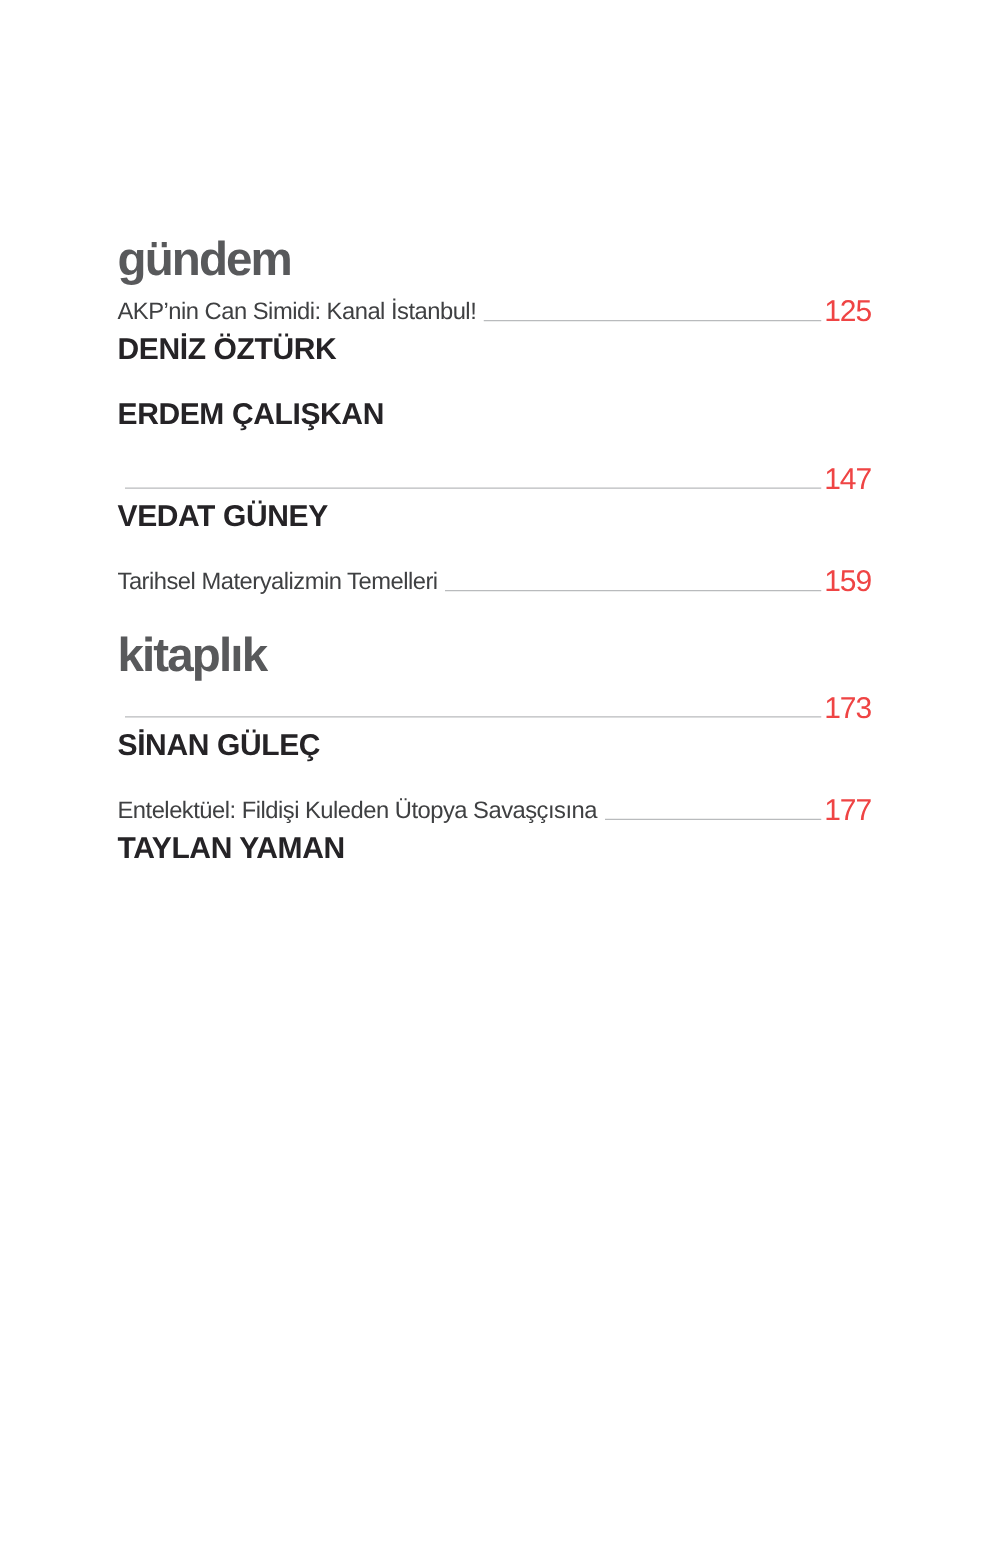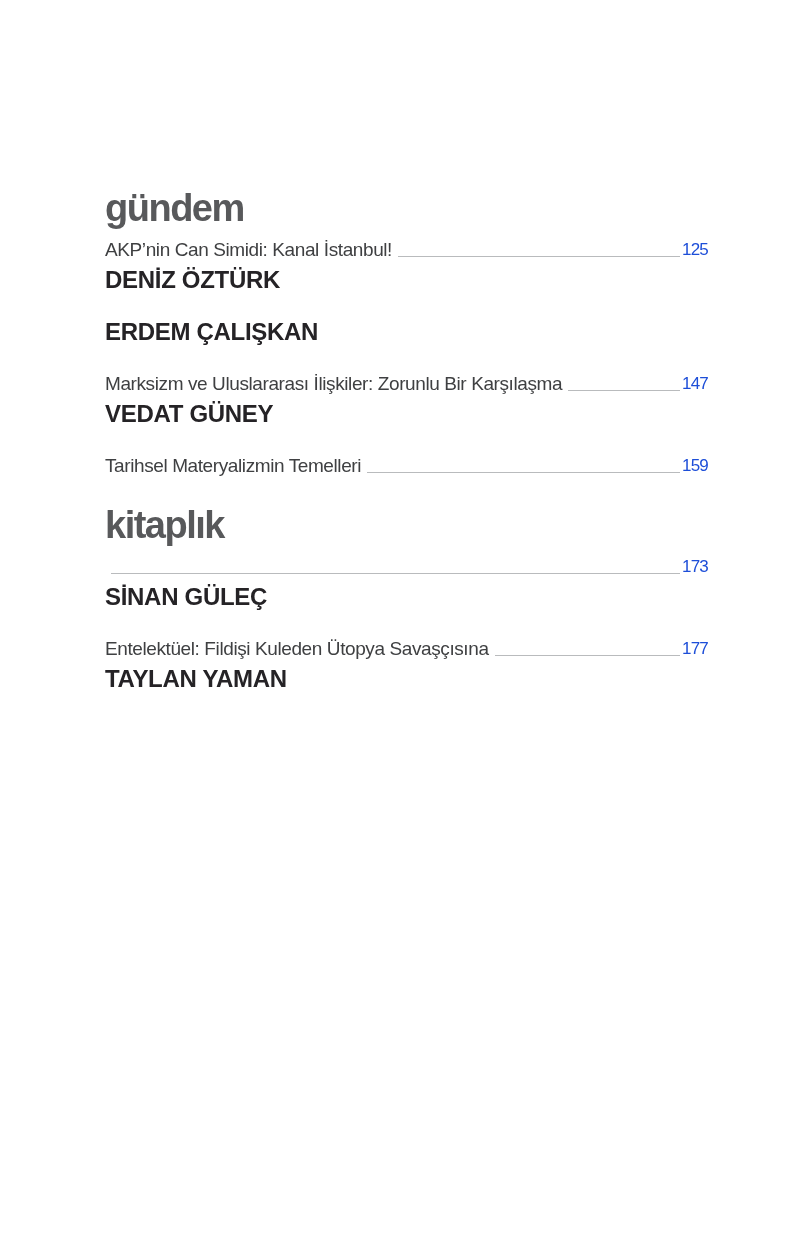--- a/index.html
+++ b/index.html
@@ -7,21 +7,21 @@
   body {
     width: 798px;
     height: 1241px;
     position: relative;
     overflow: hidden;
     font-family: "Liberation Sans", sans-serif;
     color: #3f4042;
   }
   .toc {
     position: absolute;
-    left: 105px;
+    left: 94px;
     top: 186px;
     width: 603px;
   }
   .toc-section { margin: 0; }
   .toc-section + .toc-section { margin-top: 22px; }
   .section-heading {
     font-size: 38px;
     line-height: 44px;
     font-weight: 700;
     letter-spacing: -1.5px;
@@ -43,24 +43,24 @@
     color: #3f4042;
     text-align: center;
   }
   .leader {
     flex: 1 1 auto;
     min-width: 16px;
     border-bottom: 1.5px solid #b9bbbd;
     margin: 0 2px 8px 6px;
   }
   .entry-page {
-    font-size: 17px;
+    font-size: 24px;
     line-height: 30px;
     letter-spacing: -0.8px;
-    color: #1d4ed8;
+    color: #ef4444;
   }
   .entry-author {
     font-size: 24px;
     line-height: 30px;
     font-weight: 700;
     letter-spacing: -0.3px;
     color: #252326;
   }
 </style>
 </head>
@@ -79,21 +79,20 @@
       </div>
       <div class="entry-author">DENİZ ÖZTÜRK</div>
     </div>
 
     <div class="entry">
       <div class="entry-author">ERDEM ÇALIŞKAN</div>
     </div>
 
     <div class="entry">
       <div class="entry-row">
-        <span class="entry-title">Marksizm ve Uluslararası İlişkiler: Zorunlu Bir Karşılaşma</span>
         <span class="leader"></span>
         <span class="entry-page">147</span>
       </div>
       <div class="entry-author">VEDAT GÜNEY</div>
     </div>
   </section>
 
   <section class="toc-section">
 
     <div class="entry">

